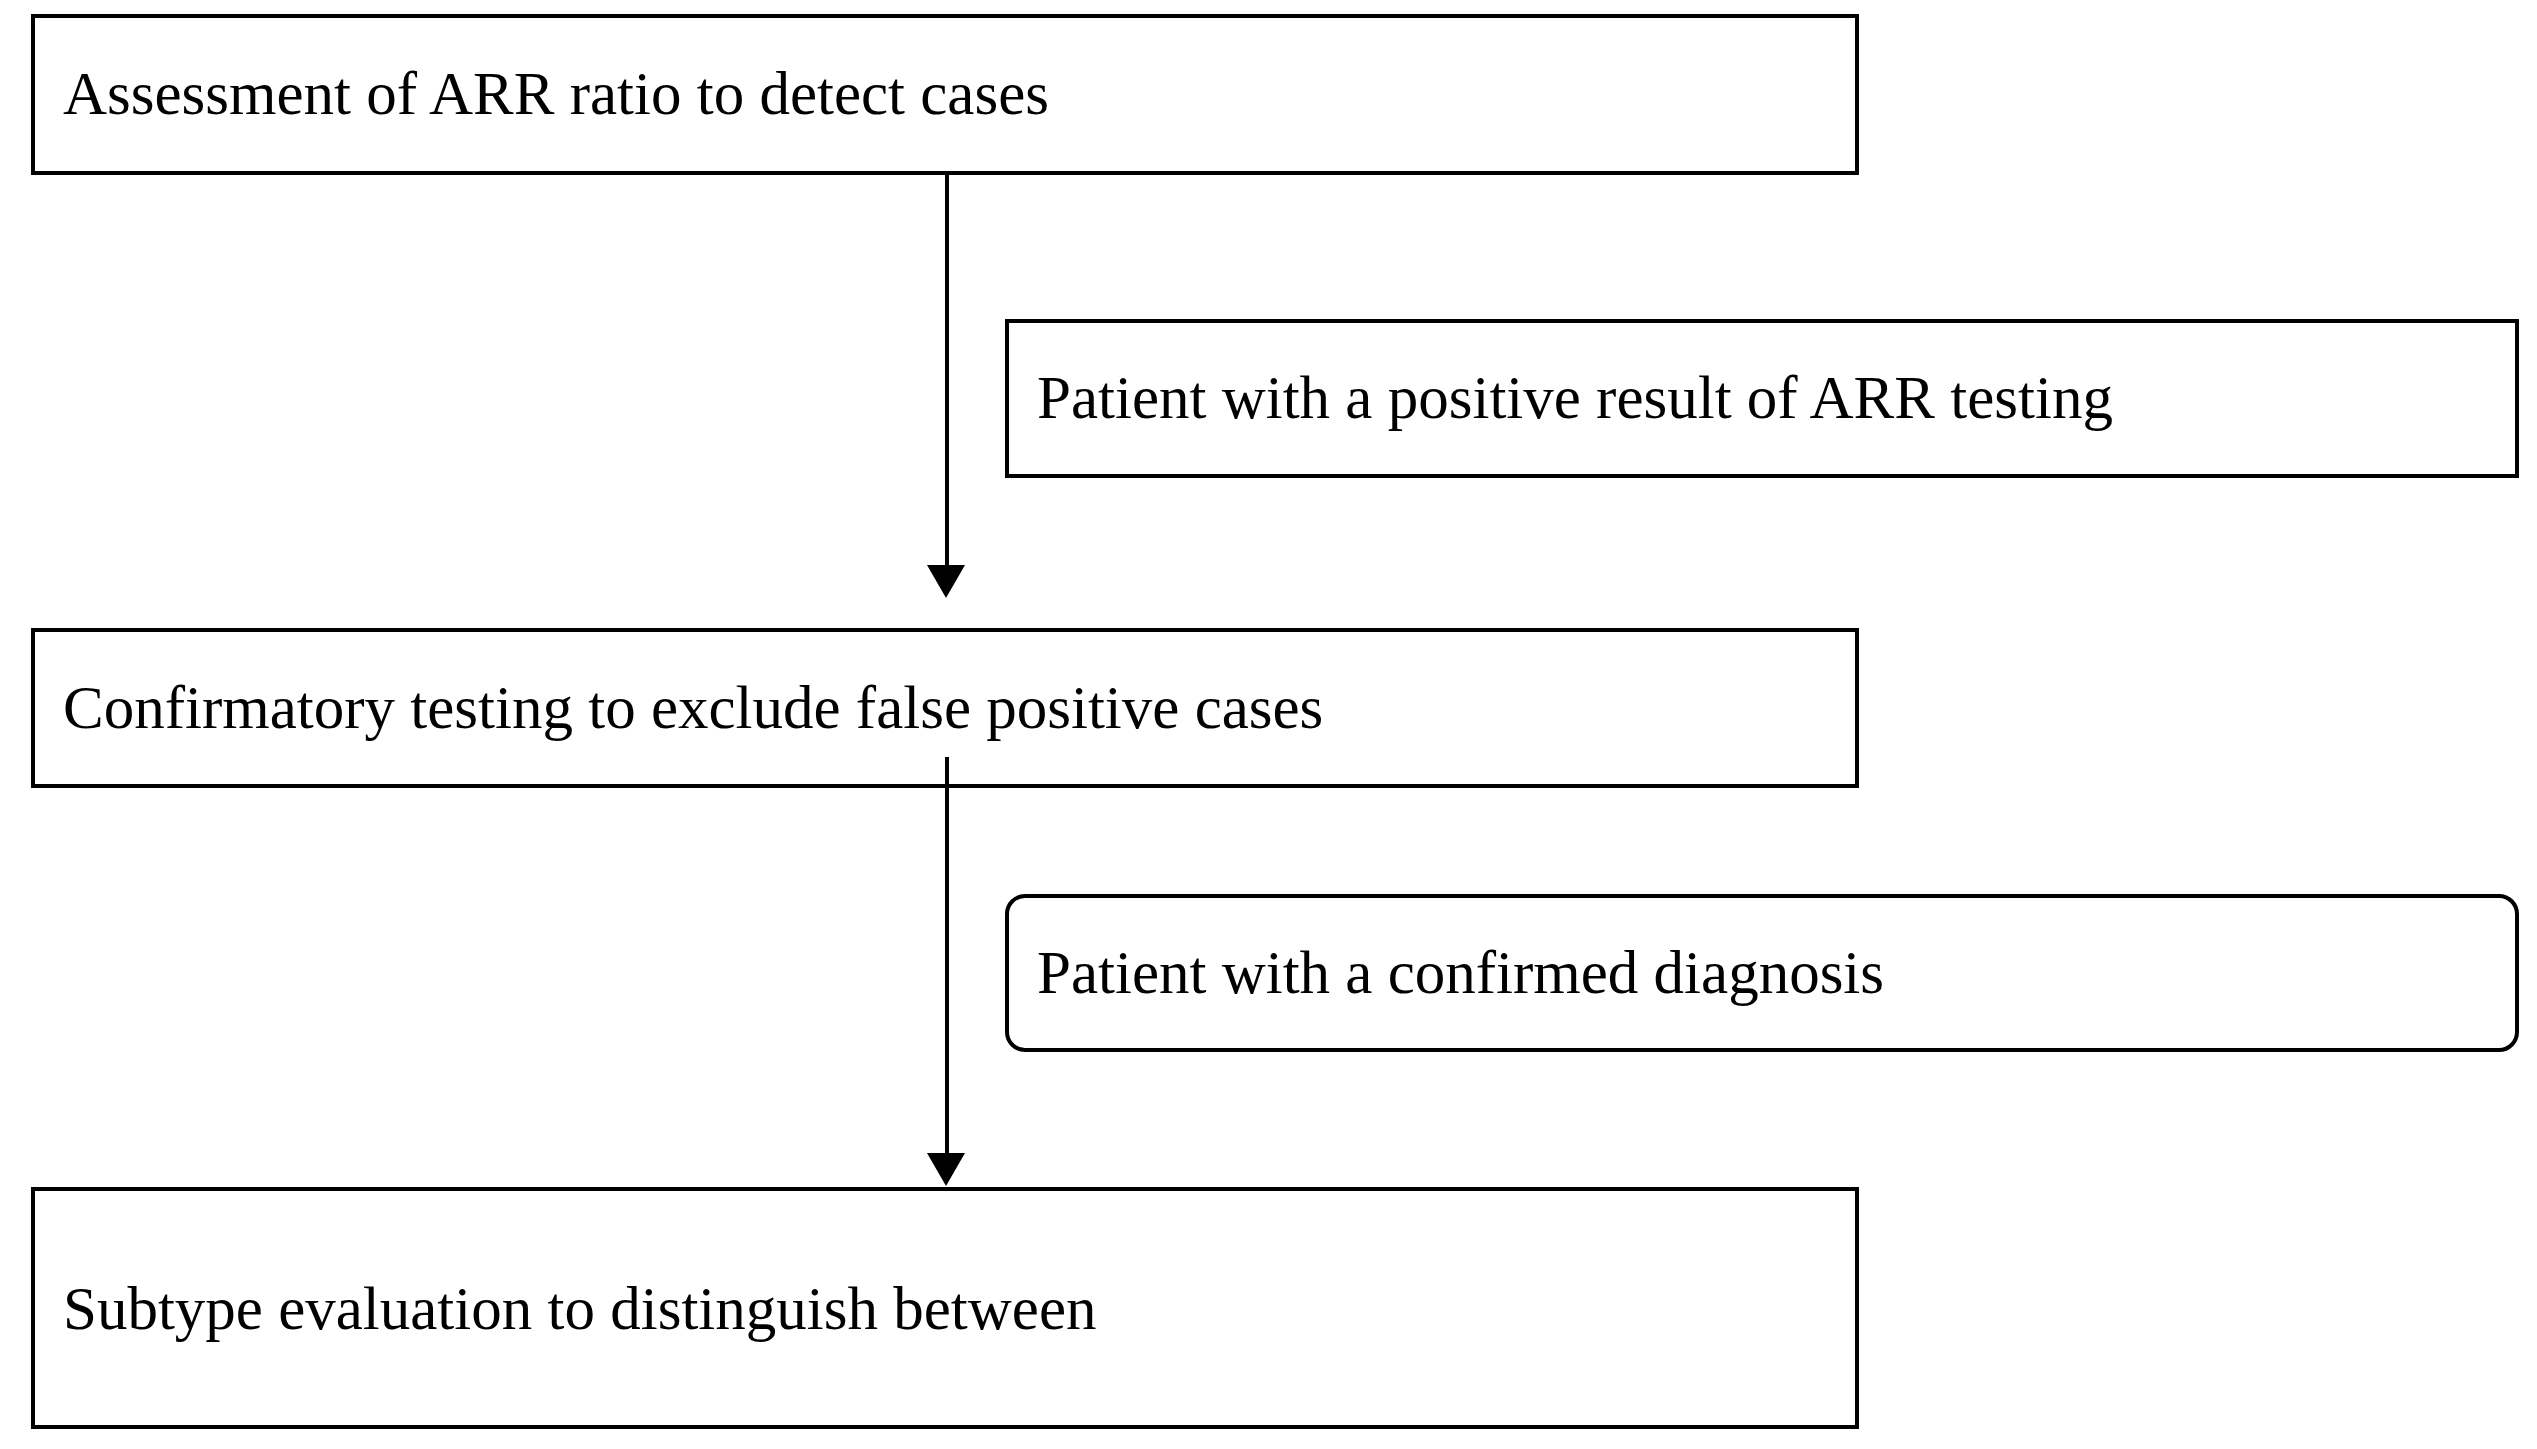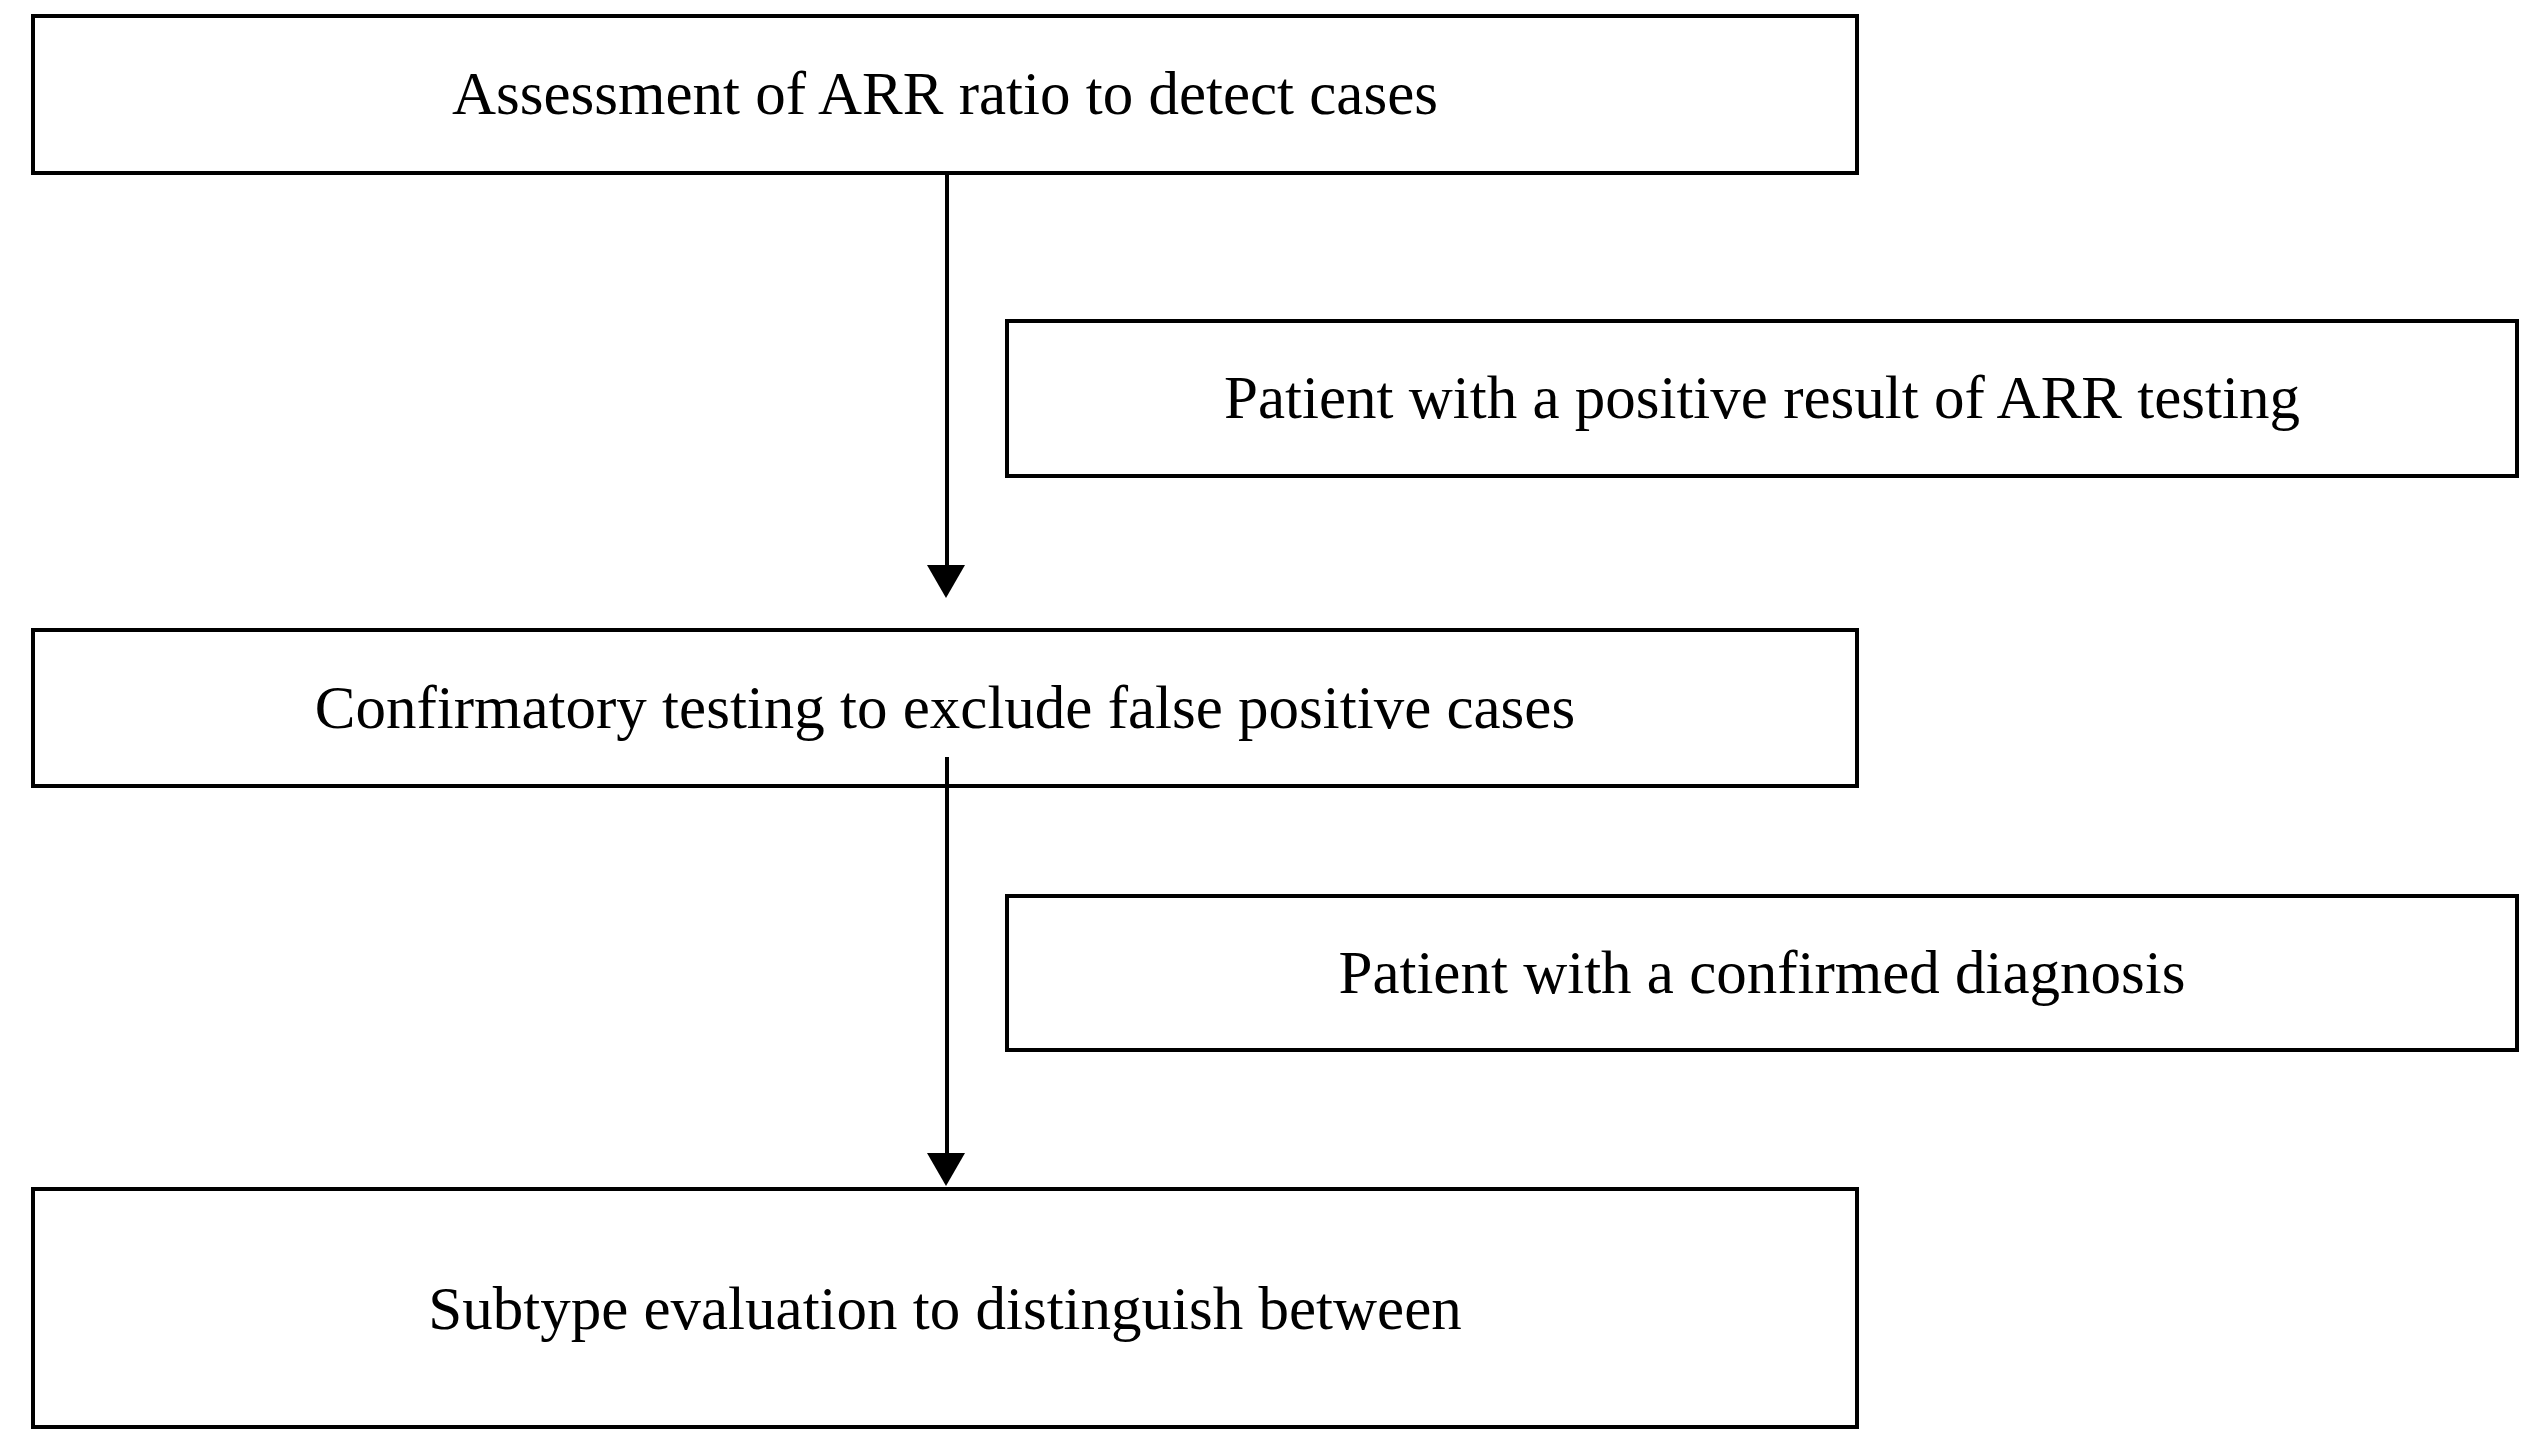--- a/index.html
+++ b/index.html
@@ -15,35 +15,35 @@
     overflow: hidden;
     font-family: "Liberation Serif", "DejaVu Serif", serif;
   }
   .box {
     position: absolute;
     box-sizing: border-box;
     border: 4.1px solid #000000;
     background: #ffffff;
     display: flex;
     align-items: center;
-    justify-content: center;
+    justify-content: flex-start;
     text-align: center;
     color: #000000;
     font-size: 61px;
     line-height: 1.15;
   }
   .box .box-label {
     display: block;
     padding: 0 28px;
     white-space: nowrap;
   }
   #box-assessment   { left: 31px;   top: 14px;   width: 1828px; height: 161px; }
   #box-positive     { left: 1005px; top: 319px;  width: 1514px; height: 159px; }
   #box-confirmatory { left: 31px;   top: 598px;  width: 1828px; height: 160px; margin-top: 30px; }
-  #box-confirmed    { left: 1005px; top: 894px; width: 1514px; height: 158px; }
+  #box-confirmed    { left: 1005px; top: 894px; width: 1514px; height: 158px; border-radius: 20px; }
   #box-subtype      { left: 31px;   top: 1187px; width: 1828px; height: 242px;
                       flex-direction: row; }
   #box-subtype .box-label { line-height: 1; }
   #box-subtype .line-gap { height: 39px; }
 
   .arrow-line {
     position: absolute;
     left: 945px;
     width: 3.5px;
     background: #000000;

